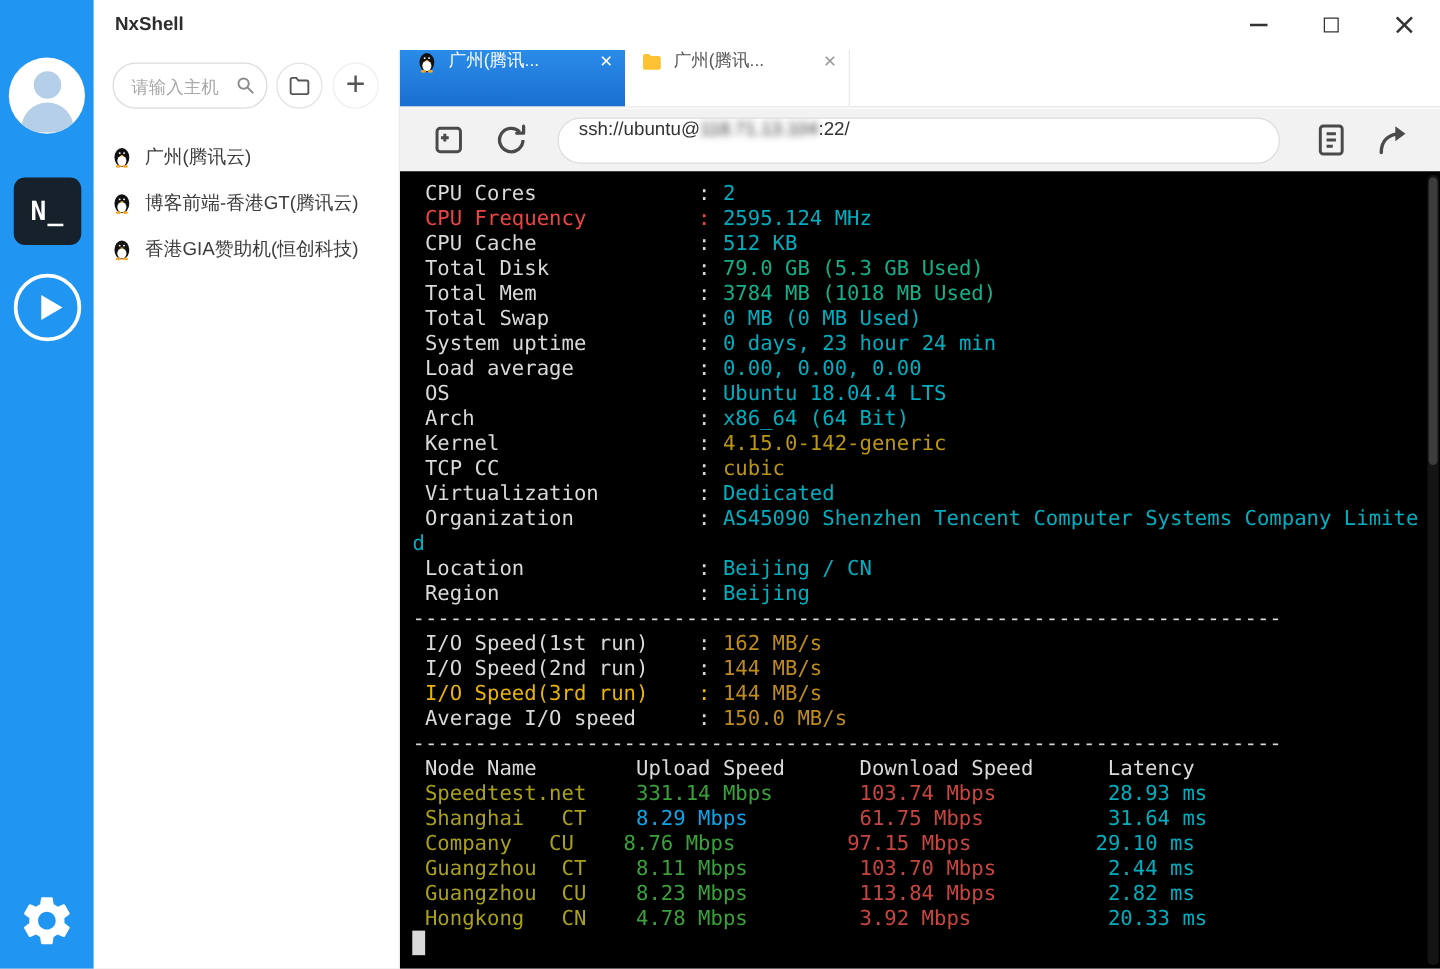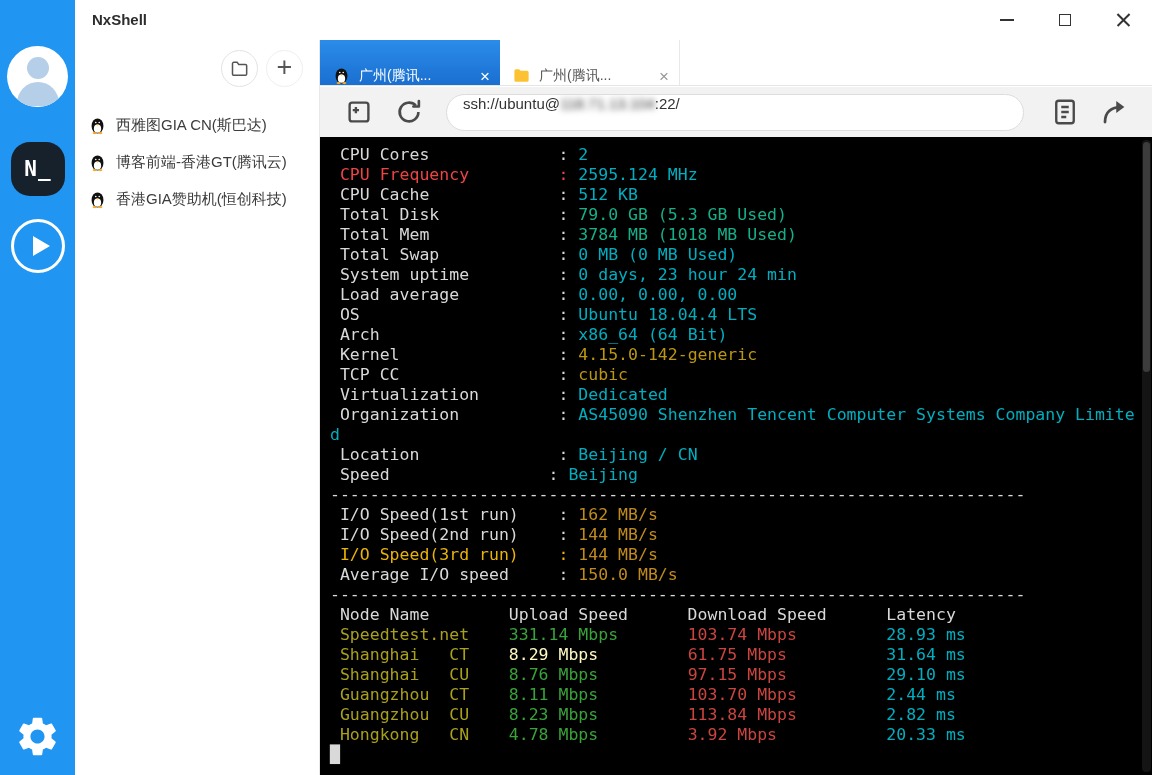--- a/index.html
+++ b/index.html
@@ -5,21 +5,21 @@
   *{margin:0;padding:0;box-sizing:border-box}
   html,body{width:1152px;height:775px;overflow:hidden}
   body{font-family:"Liberation Sans","DejaVu Sans",sans-serif;background:#fff}
   .app{position:relative;width:1152px;height:775px;background:#fff}
 
   
   .activity-bar{position:absolute;left:0;top:0;width:75px;height:100%;background:#2095f2}
   .avatar{position:absolute;left:7px;top:46px;width:61px;height:61px;background:#fff;border-radius:50%;overflow:hidden;cursor:pointer}
   .av-head{width:22px;height:22px;background:#b5cfe8;border-radius:50%;margin:11px auto 3px}
   .av-shoulders{width:42px;height:24px;background:#b5cfe8;border-radius:21px 21px 0 0;margin:0 auto}
-  .ntile{position:absolute;left:11px;top:142px;width:54px;height:54px;border-radius:19px;background:#16212c;color:#fff;
+  .ntile{position:absolute;left:11px;top:142px;width:54px;height:54px;border-radius:9px;background:#16212c;color:#fff;
          font-family:"DejaVu Sans Mono","Liberation Mono",monospace;font-size:21px;font-weight:bold;
          display:flex;align-items:center;justify-content:center;letter-spacing:1px;cursor:pointer}
   .play{position:absolute;left:11px;top:219px;width:54px;height:54px;border:3px solid #fff;border-radius:50%;cursor:pointer}
   .play-tri{position:absolute;left:19px;top:14px;width:0;height:0;border-left:17px solid #fff;border-top:10px solid transparent;border-bottom:10px solid transparent}
   .gear{position:absolute;left:14px;bottom:15px;width:47px;height:47px;cursor:pointer}
 
   
   .titlebar{position:absolute;left:75px;top:0;right:0;height:40px;background:#fff}
   .app-title{position:absolute;left:17px;top:11px;font-size:15px;font-weight:700;color:#2d2d2d}
   .win-controls{position:absolute;right:0;top:0;height:40px;display:flex}
@@ -42,21 +42,21 @@
   .round-btn svg{width:20px;height:20px}
   .plus-btn{position:absolute;left:191px;top:10px;width:37px;height:37px;border-radius:50%;border:1px solid #efefef;background:#fff;
             font-size:27px;font-weight:300;color:#555;display:flex;align-items:center;justify-content:center;padding-bottom:3px;cursor:pointer}
   .host-list{padding-top:9px}
   .host{display:flex;align-items:center;height:37px;padding-left:13px;gap:9px;cursor:pointer}
   .host svg{width:19px;height:19px;flex:none}
   .hlabel{font-size:15px;color:#3c3c3c;white-space:nowrap}
 
   
   .tabbar{position:absolute;left:320px;top:40px;right:0;height:46px;background:#fff;border-bottom:1px solid #e5e5e5;display:flex}
-  .tab{width:180px;display:flex;align-items:flex-end;padding:0 10px 0 12px;gap:8px;font-size:14px;color:#555;border-right:1px solid #e8e8e8;background:#fff;cursor:pointer}
+  .tab{width:180px;display:flex;align-items:flex-start;padding:0 10px 0 12px;gap:8px;font-size:14px;color:#555;border-right:1px solid #e8e8e8;background:#fff;cursor:pointer}
   .tab svg{width:19px;height:19px;flex:none}
   .tab-label{flex:1;white-space:nowrap;overflow:hidden}
   .tab-close{font-size:17px;line-height:1;color:#999;cursor:pointer}
   .tab.active{background:linear-gradient(180deg,#2b8ce9,#1a6fd0);color:#fff;border-right:none}
   .tab.active .tab-close{color:#fff}
 
   
   .toolbar{position:absolute;left:320px;top:87px;right:0;height:50px;background:#f2f2f2;display:flex;align-items:center;padding:0 20px 0 22px}
   .tool-btn{border:none;background:transparent;width:34px;height:34px;display:flex;align-items:center;justify-content:center;padding:0;cursor:pointer}
   .tool-btn svg{width:30px;height:30px}
@@ -107,40 +107,47 @@
           <div class="ic-close">
             <span></span>
             <span></span>
           </div>
         </div>
     </div>
   </div>
 
   <div class="sidebar">
     <div class="search-row">
+      <div class="search-box">
+        <input placeholder="请输入主机" style="">
+        <svg class="mag" viewBox="0 0 24 24" fill="none" stroke="#8a8a8a" stroke-width="2">
+          <circle cx="10.5" cy="10.5" r="5.5"></circle>
+            <path d="M15 15l5.2 5.2" stroke-linecap="round"></path>
+        </svg>
+      </div>
       <button class="round-btn">
         <svg viewBox="0 0 24 24" fill="none" stroke="#555" stroke-width="1.8">
           <path d="M3 7V5.5A1.5 1.5 0 0 1 4.5 4h4l2 2.5h8A1.5 1.5 0 0 1 20 8v10a1.5 1.5 0 0 1-1.5 1.5h-14A1.5 1.5 0 0 1 3 18z"></path>
         </svg>
       </button>
       <button class="plus-btn">+</button>
     </div>
 
     <div class="host-list">
       <div class="host">
         <svg viewBox="0 0 24 24">
             <ellipse cx="12" cy="12.5" rx="7.5" ry="9.5" fill="#111"></ellipse>
             <ellipse cx="12" cy="16" rx="4.6" ry="5.2" fill="#fff"></ellipse>
             <circle cx="9.8" cy="8.2" r="1" fill="#fff"></circle>
             <circle cx="14.2" cy="8.2" r="1" fill="#fff"></circle>
             <path d="M10.4 10.2h3.2l-1.6 2z" fill="#f6a821"></path>
             <ellipse cx="8.4" cy="21.6" rx="2.6" ry="1.3" fill="#f6a821"></ellipse>
             <ellipse cx="15.6" cy="21.6" rx="2.6" ry="1.3" fill="#f6a821"></ellipse>
           </svg>
-        <span class="hlabel">西雅图GIA CN(斯巴达)</span>
+        <span class="hlabel">广州(腾讯云)</span>
       </div>
       <div class="host">
         <svg viewBox="0 0 24 24">
             <ellipse cx="12" cy="12.5" rx="7.5" ry="9.5" fill="#111"></ellipse>
             <ellipse cx="12" cy="16" rx="4.6" ry="5.2" fill="#fff"></ellipse>
             <circle cx="9.8" cy="8.2" r="1" fill="#fff"></circle>
             <circle cx="14.2" cy="8.2" r="1" fill="#fff"></circle>
             <path d="M10.4 10.2h3.2l-1.6 2z" fill="#f6a821"></path>
             <ellipse cx="8.4" cy="21.6" rx="2.6" ry="1.3" fill="#f6a821"></ellipse>
             <ellipse cx="15.6" cy="21.6" rx="2.6" ry="1.3" fill="#f6a821"></ellipse>
@@ -228,31 +235,31 @@
 <span style="color:#d9d9d9"> System uptime         : </span><span style="color:#00aec0">0 days, 23 hour 24 min</span>
 <span style="color:#d9d9d9"> Load average          : </span><span style="color:#00aec0">0.00, 0.00, 0.00</span>
 <span style="color:#d9d9d9"> OS                    : </span><span style="color:#00aec0">Ubuntu 18.04.4 LTS</span>
 <span style="color:#d9d9d9"> Arch                  : </span><span style="color:#00aec0">x86_64 (64 Bit)</span>
 <span style="color:#d9d9d9"> Kernel                : </span><span style="color:#bb9612">4.15.0-142-generic</span>
 <span style="color:#d9d9d9"> TCP CC                : </span><span style="color:#bb9612">cubic</span>
 <span style="color:#d9d9d9"> Virtualization        : </span><span style="color:#00aec0">Dedicated</span>
 <span style="color:#d9d9d9"> Organization          : </span><span style="color:#00aec0">AS45090 Shenzhen Tencent Computer Systems Company Limite</span>
 <span style="color:#00aec0">d</span>
 <span style="color:#d9d9d9"> Location              : </span><span style="color:#00aec0">Beijing / CN</span>
-<span style="color:#d9d9d9"> Speed                : </span><span style="color:#00aec0">Beijing</span>
+<span style="color:#d9d9d9"> Region                : </span><span style="color:#00aec0">Beijing</span>
 <span style="color:#d9d9d9">----------------------------------------------------------------------</span>
 <span style="color:#d9d9d9"> I/O Speed(1st run)    : </span><span style="color:#c08b1c">162 MB/s</span>
 <span style="color:#d9d9d9"> I/O Speed(2nd run)    : </span><span style="color:#c08b1c">144 MB/s</span>
 <span style="color:#eab308"> I/O Speed(3rd run)    : </span><span style="color:#c08b1c">144 MB/s</span>
 <span style="color:#d9d9d9"> Average I/O speed     : </span><span style="color:#c08b1c">150.0 MB/s</span>
 <span style="color:#d9d9d9">----------------------------------------------------------------------</span>
 <span style="color:#d9d9d9"> Node Name        Upload Speed      Download Speed      Latency</span>
 <span style="color:#a9a01c"> Speedtest.net    </span><span style="color:#3aa23a">331.14 Mbps       </span><span style="color:#c94540">103.74 Mbps         </span><span style="color:#00aec0">28.93 ms</span>
-<span style="color:#a9a01c"> Shanghai   CT    </span><span style="color:#fef9c3">8.29 Mbps         </span><span style="color:#c94540">61.75 Mbps          </span><span style="color:#00aec0">31.64 ms</span>
-<span style="color:#a9a01c"> Shanghai   CU    </span><span style="color:#3aa23a">8.76 Mbps         </span><span style="color:#c94540">97.15 Mbps          </span><span style="color:#00aec0">29.10 ms</span>
+<span style="color:#a9a01c"> Shanghai   CT    </span><span style="color:#0ea5e9">8.29 Mbps         </span><span style="color:#c94540">61.75 Mbps          </span><span style="color:#00aec0">31.64 ms</span>
+<span style="color:#a9a01c"> Company   CU    </span><span style="color:#3aa23a">8.76 Mbps         </span><span style="color:#c94540">97.15 Mbps          </span><span style="color:#00aec0">29.10 ms</span>
 <span style="color:#a9a01c"> Guangzhou  CT    </span><span style="color:#3aa23a">8.11 Mbps         </span><span style="color:#c94540">103.70 Mbps         </span><span style="color:#00aec0">2.44 ms</span>
 <span style="color:#a9a01c"> Guangzhou  CU    </span><span style="color:#3aa23a">8.23 Mbps         </span><span style="color:#c94540">113.84 Mbps         </span><span style="color:#00aec0">2.82 ms</span>
 <span style="color:#a9a01c"> Hongkong   CN    </span><span style="color:#3aa23a">4.78 Mbps         </span><span style="color:#c94540">3.92 Mbps           </span><span style="color:#00aec0">20.33 ms</span>
 <span style="color:#d9d9d9">█</span>
 </div>
     <div class="scrollbar">
       <div class="scroll-thumb"></div>
     </div>
   </div>
 

